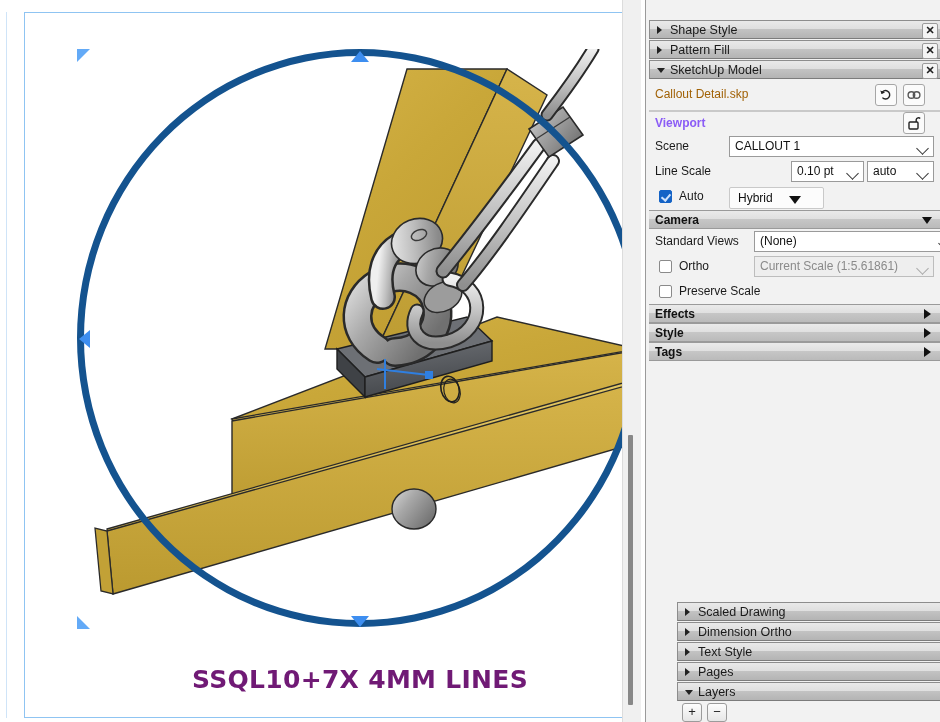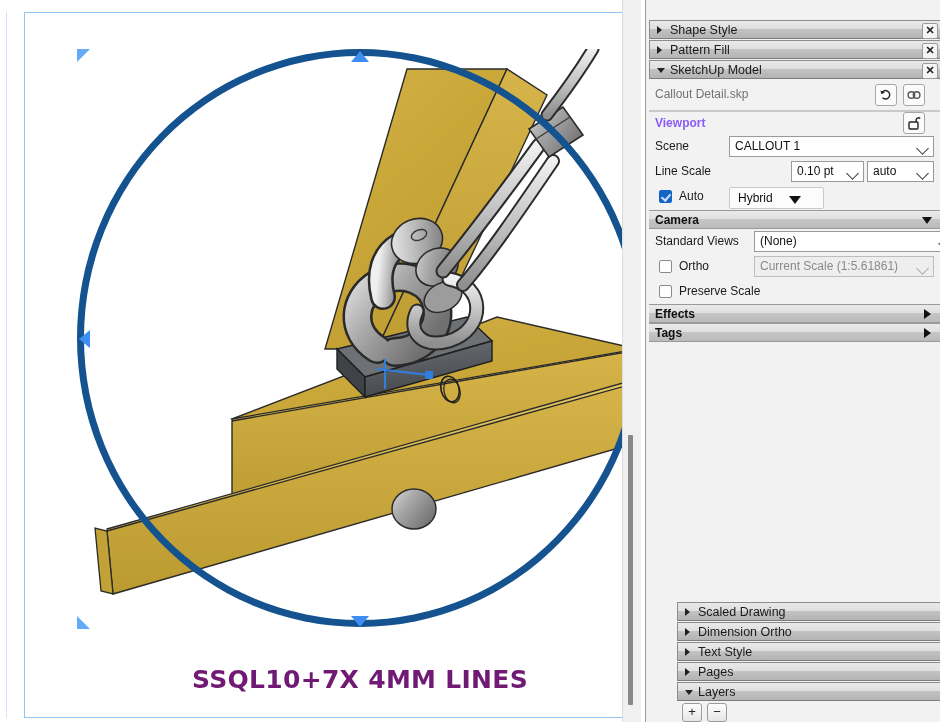--- a/index.html
+++ b/index.html
@@ -101,21 +101,21 @@
 
   .row{position:relative;height:25px;}
   .lbl{position:absolute;font-size:12px;color:#1a1a1a;line-height:25px;}
   .sub-head{
     position:relative;height:22px;line-height:22px;font-weight:bold;
     font-size:12px;color:#8b5cf6;padding-left:6px;
     border-top:1px solid #c9c9c9;
   }
 
   .file-row{position:relative;height:30px;border-bottom:1px solid #c9c9c9;}
-  .file-name{position:absolute;left:6px;top:7px;font-size:12px;color:#737373;}
+  .file-name{position:absolute;left:6px;top:7px;font-size:12px;color:#a16207;}
 
   .ibtn{
     position:absolute;width:22px;height:22px;
     background:#fbfbfb;border:1px solid #a6a6a6;border-radius:3px;
     box-sizing:border-box;cursor:pointer;
   }
 
   .sel{
     position:absolute;height:21px;background:#fff;border:1px solid #9a9a9a;
     box-sizing:border-box;font-size:12px;color:#111;
@@ -398,20 +398,24 @@
         <div class="row">
           <span class="cbx" style="left:10px;top:6px;"></span>
           <span class="lbl" style="left:30px;">Preserve Scale</span>
         </div>
 
         <div class="group-head">
           <span>Effects</span>
           <span class="sect-arrow-r"></span>
         </div>
         <div class="group-head">
+          <span>Style</span>
+          <span class="sect-arrow-r"></span>
+        </div>
+        <div class="group-head">
           <span>Tags</span>
           <span class="sect-arrow-r"></span>
         </div>
       </div>
     </div>
 
     <div class="bottom-stack">
       <div class="sect-head">
         <span class="tri tri-right"></span>
         <span>Scaled Drawing</span>

